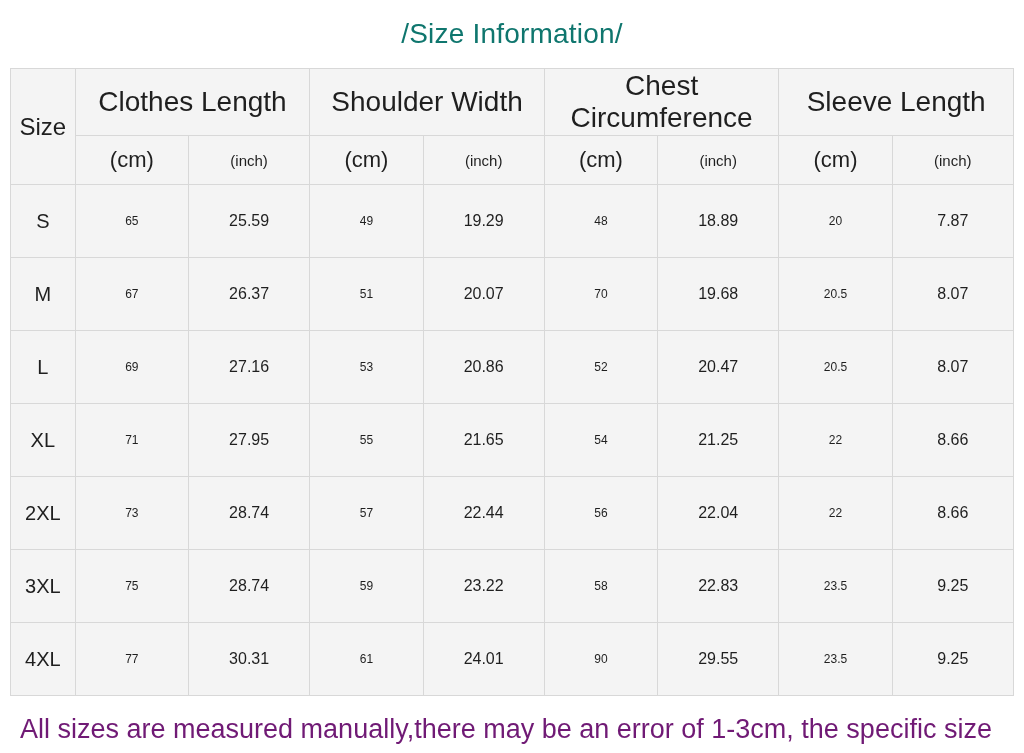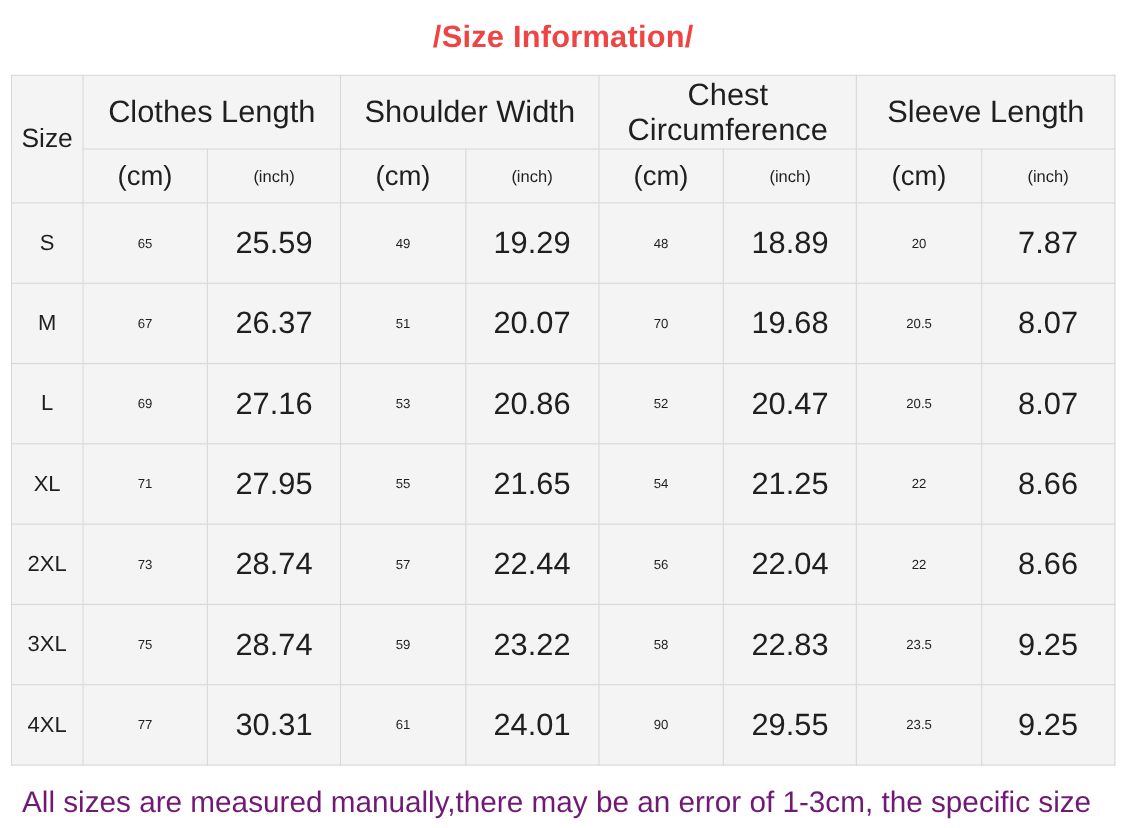--- a/index.html
+++ b/index.html
@@ -16,22 +16,22 @@
   }
   .page {
     position: relative;
     width: 1024px;
     height: 753px;
     box-sizing: border-box;
   }
   .title {
     text-align: center;
     font-size: 28px;
-    color: #ef4444;
-    font-weight: bold;
+    color: #0f766e;
+    font-weight: normal;
     padding-top: 18px;
     padding-bottom: 18px;
     letter-spacing: 0.2px;
   }
   .table-wrap {
     padding: 0 10px;
   }
   table.size-table {
     width: 100%;
     border-collapse: collapse;
@@ -54,40 +54,40 @@
     font-size: 28px;
     height: 48px;
     color: #222222;
   }
   .size-head {
     font-size: 24px;
     height: 98px;
     vertical-align: middle;
   }
   .unit-cm {
-    font-size: 25px;
+    font-size: 22px;
     height: 46px;
     color: #222222;
   }
   .unit-inch {
     font-size: 15px;
     height: 46px;
     color: #d23a32;
   }
   .row-size {
     font-size: 20px;
     height: 70px;
   }
   .cell-cm {
     font-size: 12px;
     height: 70px;
     color: #1f1f1f;
   }
   .cell-inch {
-    font-size: 28px;
+    font-size: 16px;
     height: 70px;
     color: #d23a32;
   }
   .note {
     padding: 14px 8px 0 8px;
     font-size: 27px;
     line-height: 1.45;
     color: #701a75;
     margin-left: 12px;
   }

